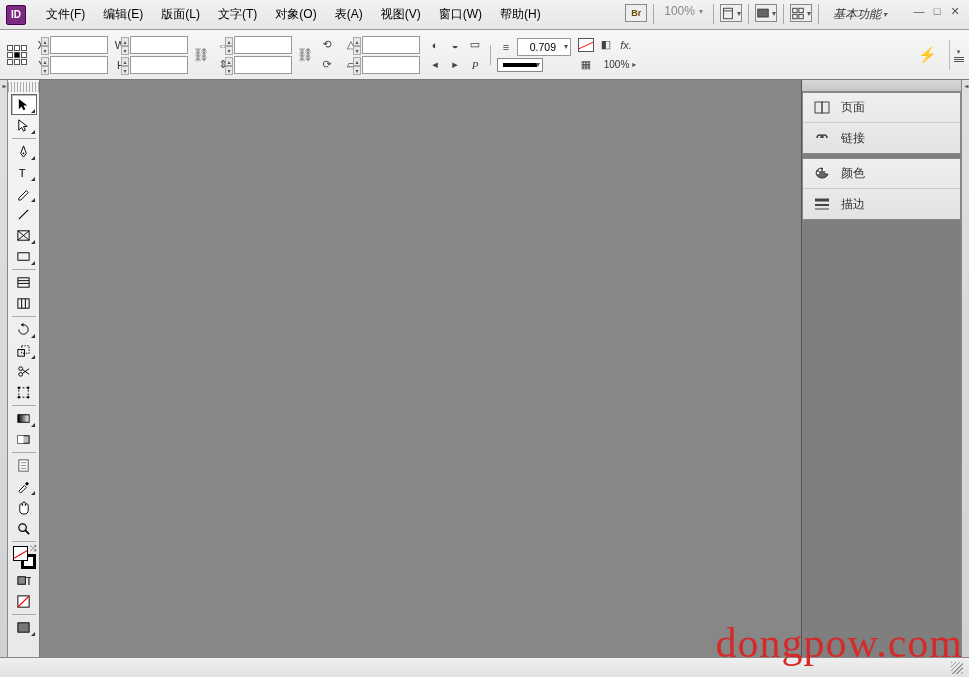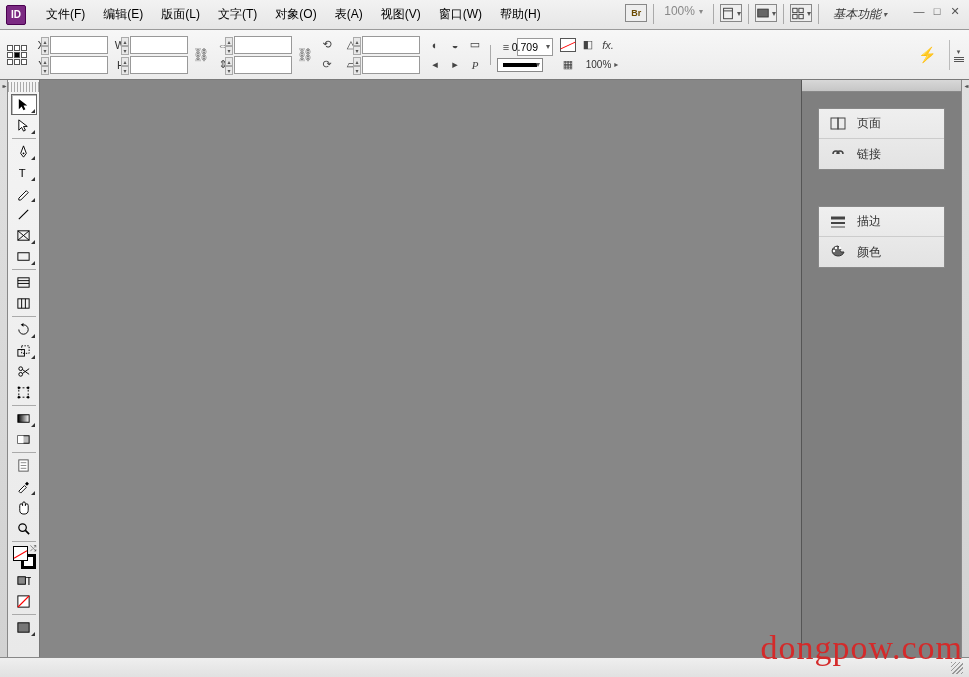--- a/index.html
+++ b/index.html
@@ -27,21 +27,21 @@
 .ref-point i { background: #fff; border: 1px solid #555; }
 .ref-point i.sel { background: #000; }
 .ctrl-col { display: flex; flex-direction: column; gap: 2px; }
 .ctrl-row { display: flex; align-items: center; gap: 2px; }
 .ctrl-row label { width: 14px; text-align: right; color: #333; font-size: 11px; }
 .num-input { width: 58px; height: 18px; border: 1px solid #999; background: #fff; display: flex; align-items: center; padding: 0 2px; font-size: 10px; color: #333; position: relative; }
 .num-input .steppers { position: absolute; left: -10px; top: 0; height: 18px; width: 8px; display: flex; flex-direction: column; }
 .num-input .steppers span { height: 9px; font-size: 6px; color: #555; text-align: center; line-height: 8px; background: #e8e8e8; border: 1px solid #aaa; }
 .link-icon { width: 14px; height: 34px; display: flex; align-items: center; justify-content: center; color: #555; font-size: 13px; }
 .ctrl-icon-btn { width: 18px; height: 18px; border: 1px solid transparent; display: flex; align-items: center; justify-content: center; color: #444; font-size: 11px; }
-.stroke-val { width: 36px; height: 18px; border: 1px solid #999; background: #fff; display: flex; align-items: center; justify-content: flex-end; padding: 0 14px 0 2px; position: relative; font-size: 10.5px; }
+.stroke-val { width: 54px; height: 18px; border: 1px solid #999; background: #fff; display: flex; align-items: center; justify-content: flex-end; padding: 0 14px 0 2px; position: relative; font-size: 10.5px; }
 .stroke-val::after { content: "▾"; position: absolute; right: 2px; font-size: 8px; color: #555; }
 .fill-swatch, .stroke-swatch { width: 18px; height: 14px; border: 1px solid #555; }
 .fill-swatch { background: #fff; position: relative; }
 .fill-swatch.none::after { content:""; position:absolute; left:-1px; right:-1px; top:50%; border-top:1.5px solid red; transform: rotate(-25deg); }
 .stroke-line { width: 46px; height: 14px; border: 1px solid #888; background: #fff; display: flex; align-items: center; justify-content: center; position: relative; }
 .stroke-line::before { content: ""; width: 34px; border-top: 4px solid #000; }
 .stroke-line::after { content: "▾"; position: absolute; right: 2px; font-size: 8px; color: #555; }
 .pct-display { width: 46px; height: 18px; display: flex; align-items: center; justify-content: center; font-size: 10px; color: #333; position: relative; }
 .pct-display::after { content: "▸"; margin-left:3px; font-size: 8px; color: #555; }
 .controlbar .flex { flex: 1; }
@@ -71,32 +71,32 @@
 .fillstroke-tool .fs-swap { position:absolute; right:0; top:0; font-size:8px; color:#333; }
 
 
 .canvas { flex: 1; background: #878787; position: relative; }
 
 
 .right-strip { width: 8px; background: linear-gradient(#e0e0e0,#d2d2d2); border-left: 1px solid #888; display:flex; align-items:flex-start; justify-content:center; }
 .right-strip::before { content:"◂◂"; font-size:6px; letter-spacing:-2px; color:#555; margin-top:2px; }
 .right-dock { width: 160px; background: #7f7f7f; border-left: 1px solid #555; display: flex; flex-direction: column; }
 .dock-header { height: 12px; background: linear-gradient(#d8d8d8,#c6c6c6); border-bottom: 1px solid #888; }
-.dock-group { background: linear-gradient(#efefef,#e3e3e3); border: 1px solid #888; margin: 16px; }
+.dock-group { background: linear-gradient(#efefef,#e3e3e3); border: 1px solid #888; margin: 0; }
 .dock-item { height: 30px; display: flex; align-items: center; gap: 10px; padding: 0 10px; color: #333; border-bottom: 1px solid #ccc; }
 .dock-item:last-child { border-bottom: none; }
 .dock-icon { width: 18px; height: 16px; display: flex; align-items: center; justify-content: center; color: #444; }
 .dock-gap { height: 4px; }
 
 
 .statusbar { position: absolute; left: 0; right: 0; bottom: 0; height: 20px; background: linear-gradient(#efefef,#e1e1e1); border-top: 1px solid #888; display: flex; align-items: center; padding: 0 6px; }
 .statusbar .grip { width: 12px; height: 12px; margin-left: auto; background: repeating-linear-gradient(135deg,#999 0 1px,transparent 1px 3px); }
 
 
-.watermark { position: absolute; right: 6px; bottom: 10px; font-family: Georgia, "Times New Roman", serif; font-size: 34px; letter-spacing: 1px; color: #d42a2a; pointer-events: none; }
+.watermark { position: absolute; right: 6px; bottom: 10px; font-family: Georgia, "Times New Roman", serif; font-size: 42px; letter-spacing: 1px; color: #d42a2a; pointer-events: none; }
 </style>
 </head>
 <body>
 
 <div class="menubar">
   <div class="app-badge">ID</div>
   <div class="menu-item">文件(F)</div>
   <div class="menu-item">编辑(E)</div>
   <div class="menu-item">版面(L)</div>
   <div class="menu-item">文字(T)</div>
@@ -504,38 +504,38 @@
             </svg>
           </span>
         <span>链接</span>
       </div>
     </div>
     <div class="dock-gap"></div>
     <div class="dock-group">
       <div class="dock-item">
         <span class="dock-icon">
             <svg width="18" height="16" viewBox="0 0 18 16">
-              <line x1="2" y1="4" x2="16" y2="4" stroke="#444" stroke-width="3"></line>
-              <line x1="2" y1="9" x2="16" y2="9" stroke="#444" stroke-width="2"></line>
-              <line x1="2" y1="13" x2="16" y2="13" stroke="#444" stroke-width="1"></line>
-            </svg>
-          </span>
-        <span>描边</span>
-      </div>
-      <div class="dock-item">
-        <span class="dock-icon">
-            <svg width="18" height="16" viewBox="0 0 18 16">
               <path d="M9 2 A6 5 0 1 0 15 8 L12 8 A2 2 0 0 1 12 5 Z" fill="#666" stroke="#333"></path>
               <circle cx="5" cy="7" r="1.2" fill="#fff"></circle>
               <circle cx="7" cy="4" r="1.2" fill="#fff"></circle>
               <circle cx="11" cy="4" r="1.2" fill="#fff"></circle>
             </svg>
           </span>
         <span>颜色</span>
       </div>
+      <div class="dock-item">
+        <span class="dock-icon">
+            <svg width="18" height="16" viewBox="0 0 18 16">
+              <line x1="2" y1="4" x2="16" y2="4" stroke="#444" stroke-width="3"></line>
+              <line x1="2" y1="9" x2="16" y2="9" stroke="#444" stroke-width="2"></line>
+              <line x1="2" y1="13" x2="16" y2="13" stroke="#444" stroke-width="1"></line>
+            </svg>
+          </span>
+        <span>描边</span>
+      </div>
     </div>
     <div class="dock-gap"></div>
   </div>
 
   <div class="right-strip"></div>
 </div>
 
 <div class="statusbar">
   <div class="grip"></div>
 </div>

